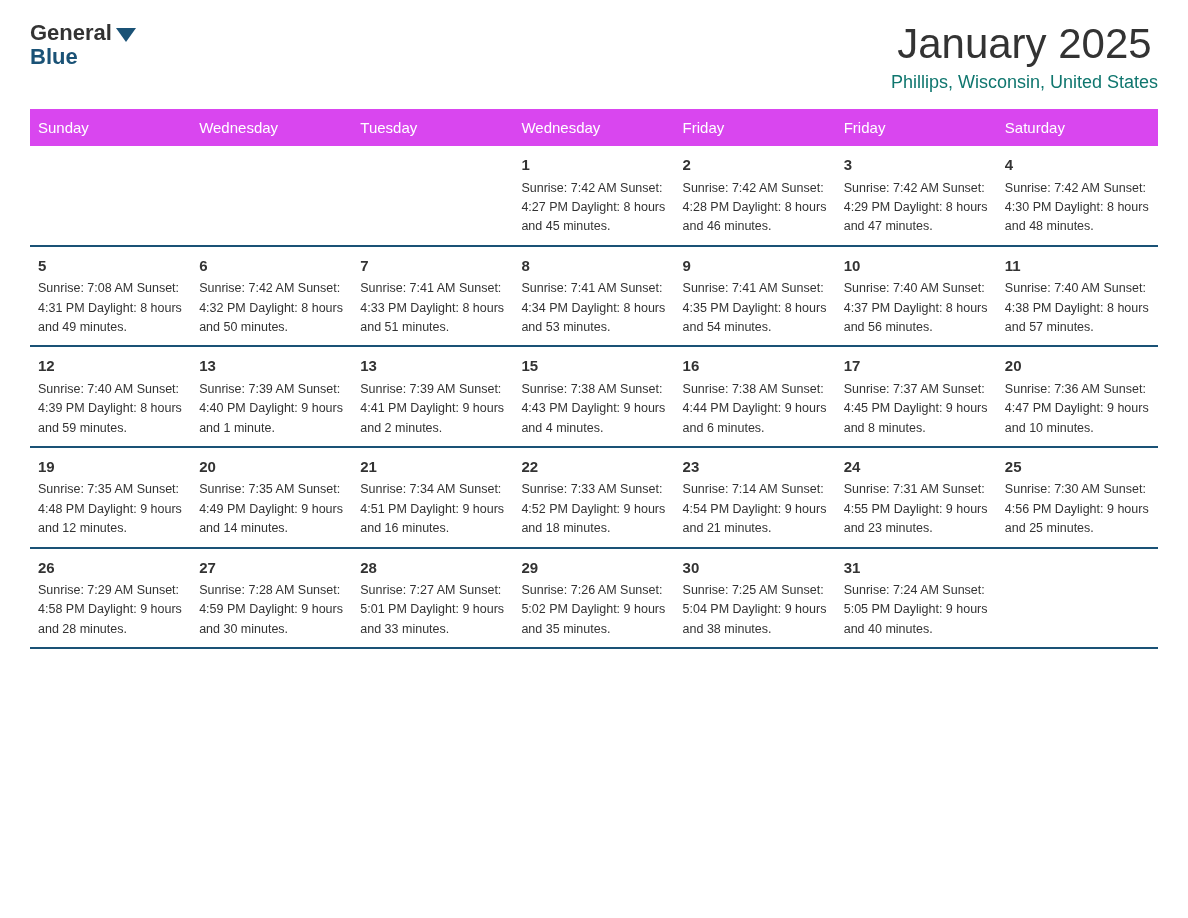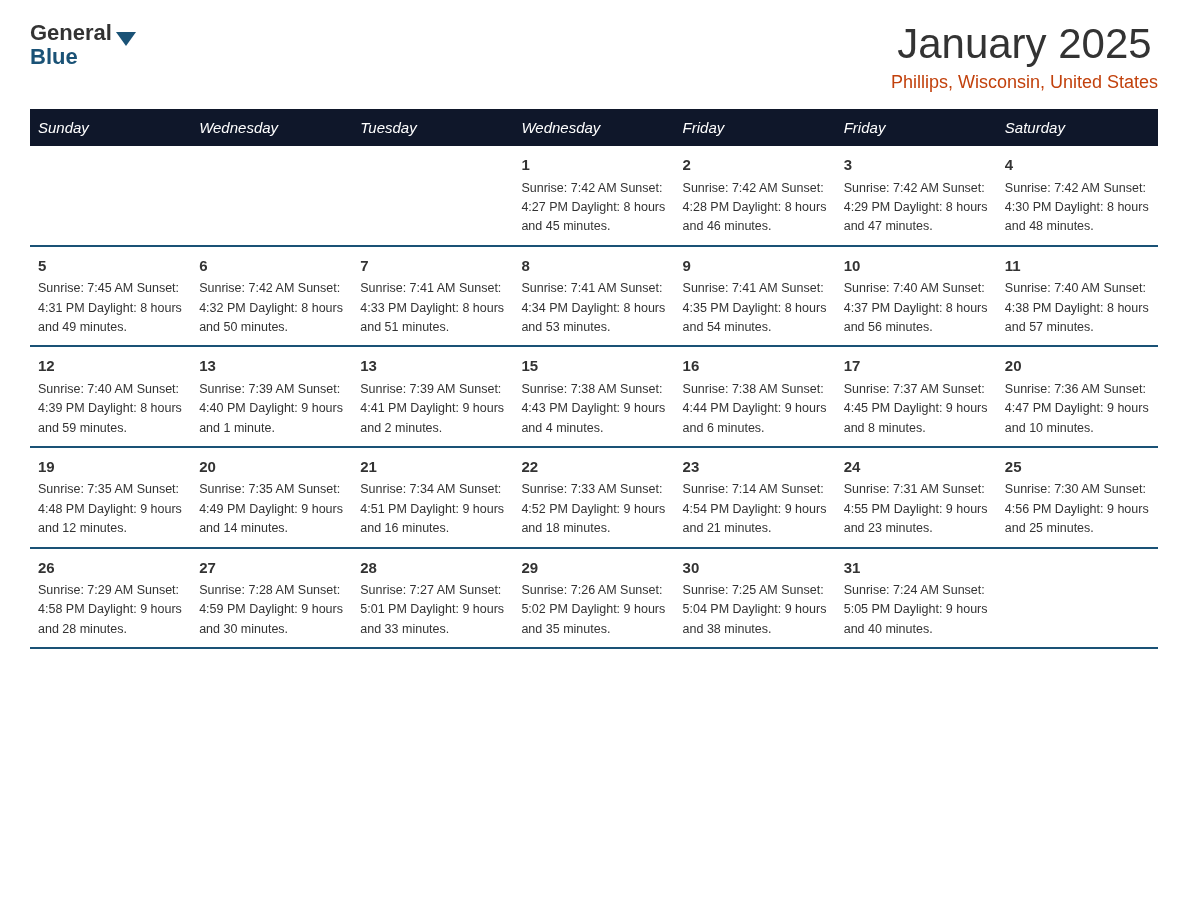--- a/index.html
+++ b/index.html
@@ -17,21 +17,21 @@
       align-items: flex-start;
       margin-bottom: 16px;
     }
     .logo {
       display: flex;
       flex-direction: column;
       align-items: flex-start;
     }
     .logo-top {
       display: flex;
-      align-items: flex-end;
+      align-items: center;
     }
     .logo-general {
       font-size: 22px;
       font-weight: bold;
       color: #333;
     }
     .logo-arrow {
       width: 0;
       height: 0;
       border-left: 10px solid transparent;
@@ -51,32 +51,31 @@
       text-align: right;
     }
     .main-title {
       font-size: 42px;
       font-weight: normal;
       color: #333;
       text-align: center;
     }
     .subtitle {
       font-size: 18px;
-      color: #c2410c;
+      color: #0f766e;
       margin-top: 4px;
     }
     table {
       width: 100%;
       border-collapse: collapse;
       table-layout: fixed;
     }
     thead tr {
-      background-color: #0f172a;
+      background-color: #d946ef;
       color: #fff;
-      font-style: italic;
     }
     thead th {
       padding: 10px 8px;
       text-align: left;
       font-size: 15px;
       font-weight: normal;
     }
     tbody tr {
       border-bottom: 2px solid #1a5276;
     }
@@ -161,21 +160,21 @@
           <span class="day-num">4</span>
           <div class="day-info">Sunrise: 7:42 AM
 Sunset: 4:30 PM
 Daylight: 8 hours
 and 48 minutes.</div>
         </td>
       </tr>
       <tr>
         <td>
           <span class="day-num">5</span>
-          <div class="day-info">Sunrise: 7:45 AM
+          <div class="day-info">Sunrise: 7:08 AM
 Sunset: 4:31 PM
 Daylight: 8 hours
 and 49 minutes.</div>
         </td>
         <td>
           <span class="day-num">6</span>
           <div class="day-info">Sunrise: 7:42 AM
 Sunset: 4:32 PM
 Daylight: 8 hours
 and 50 minutes.</div>

